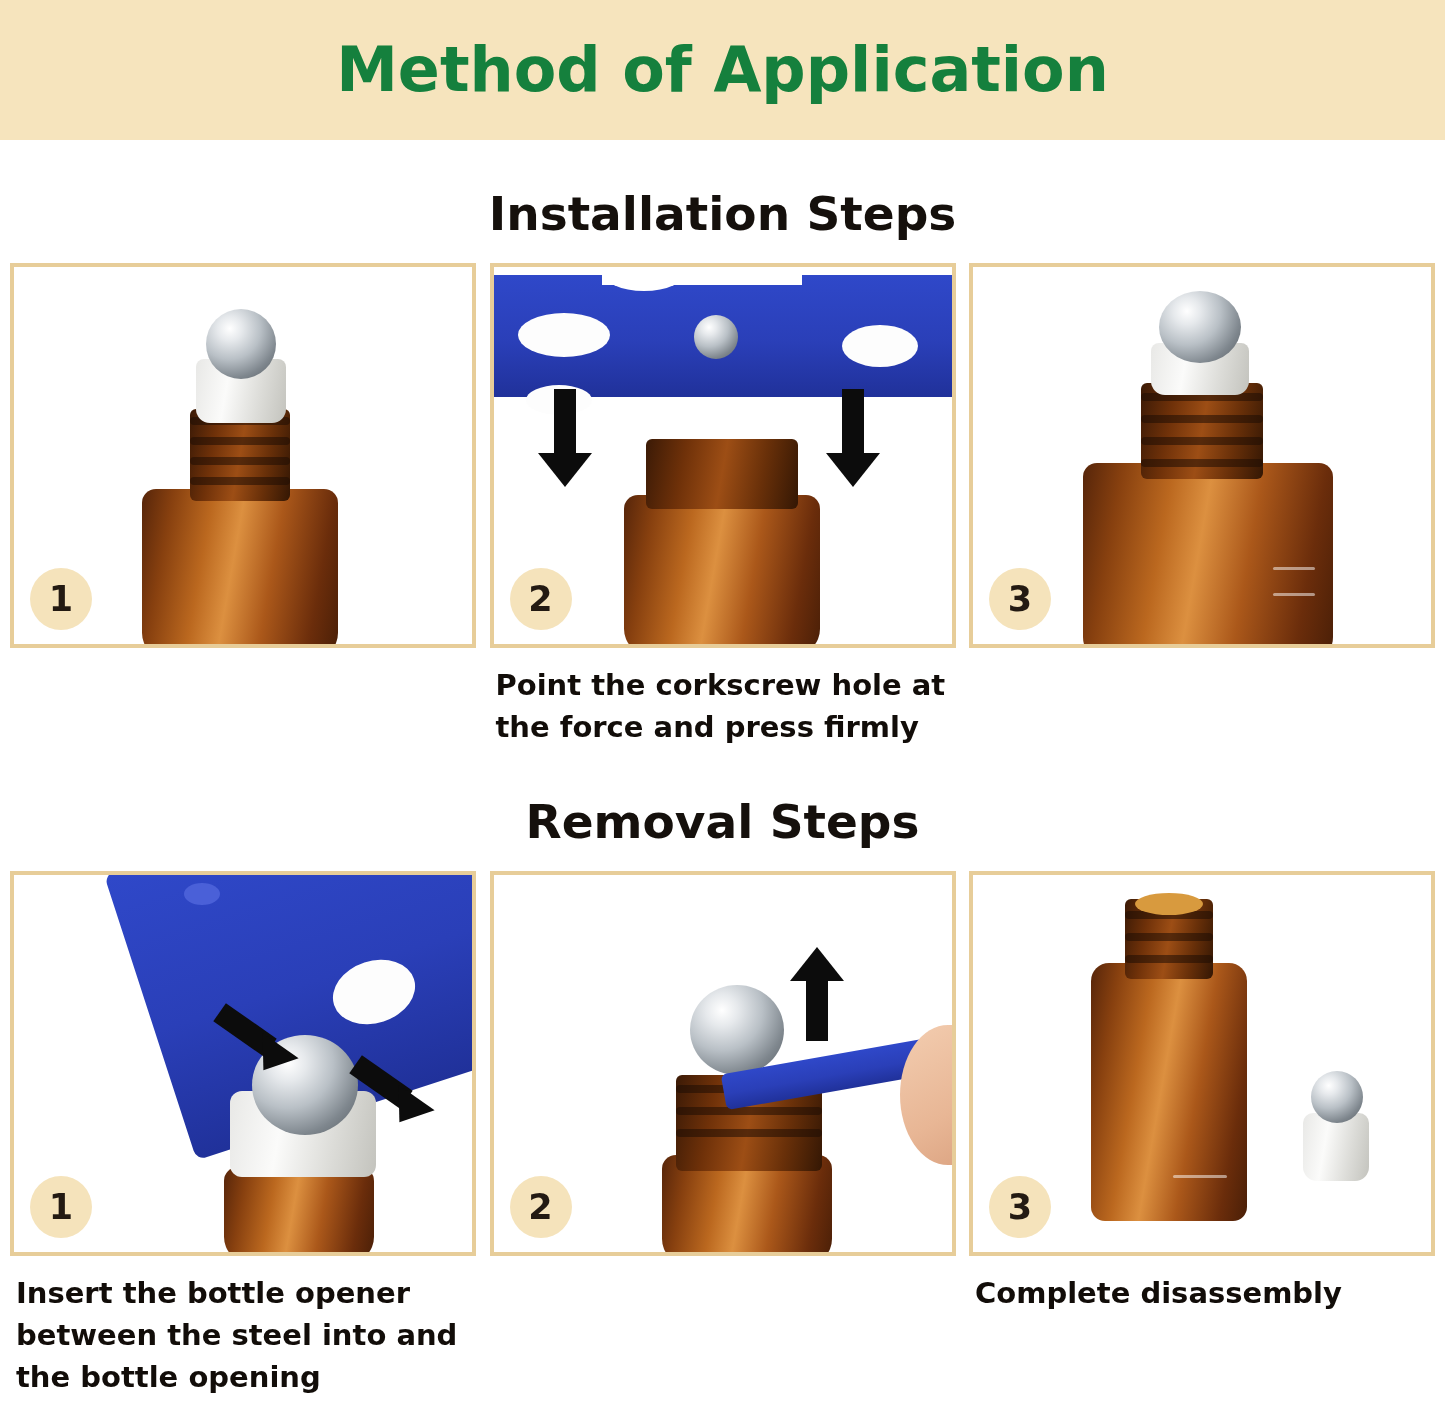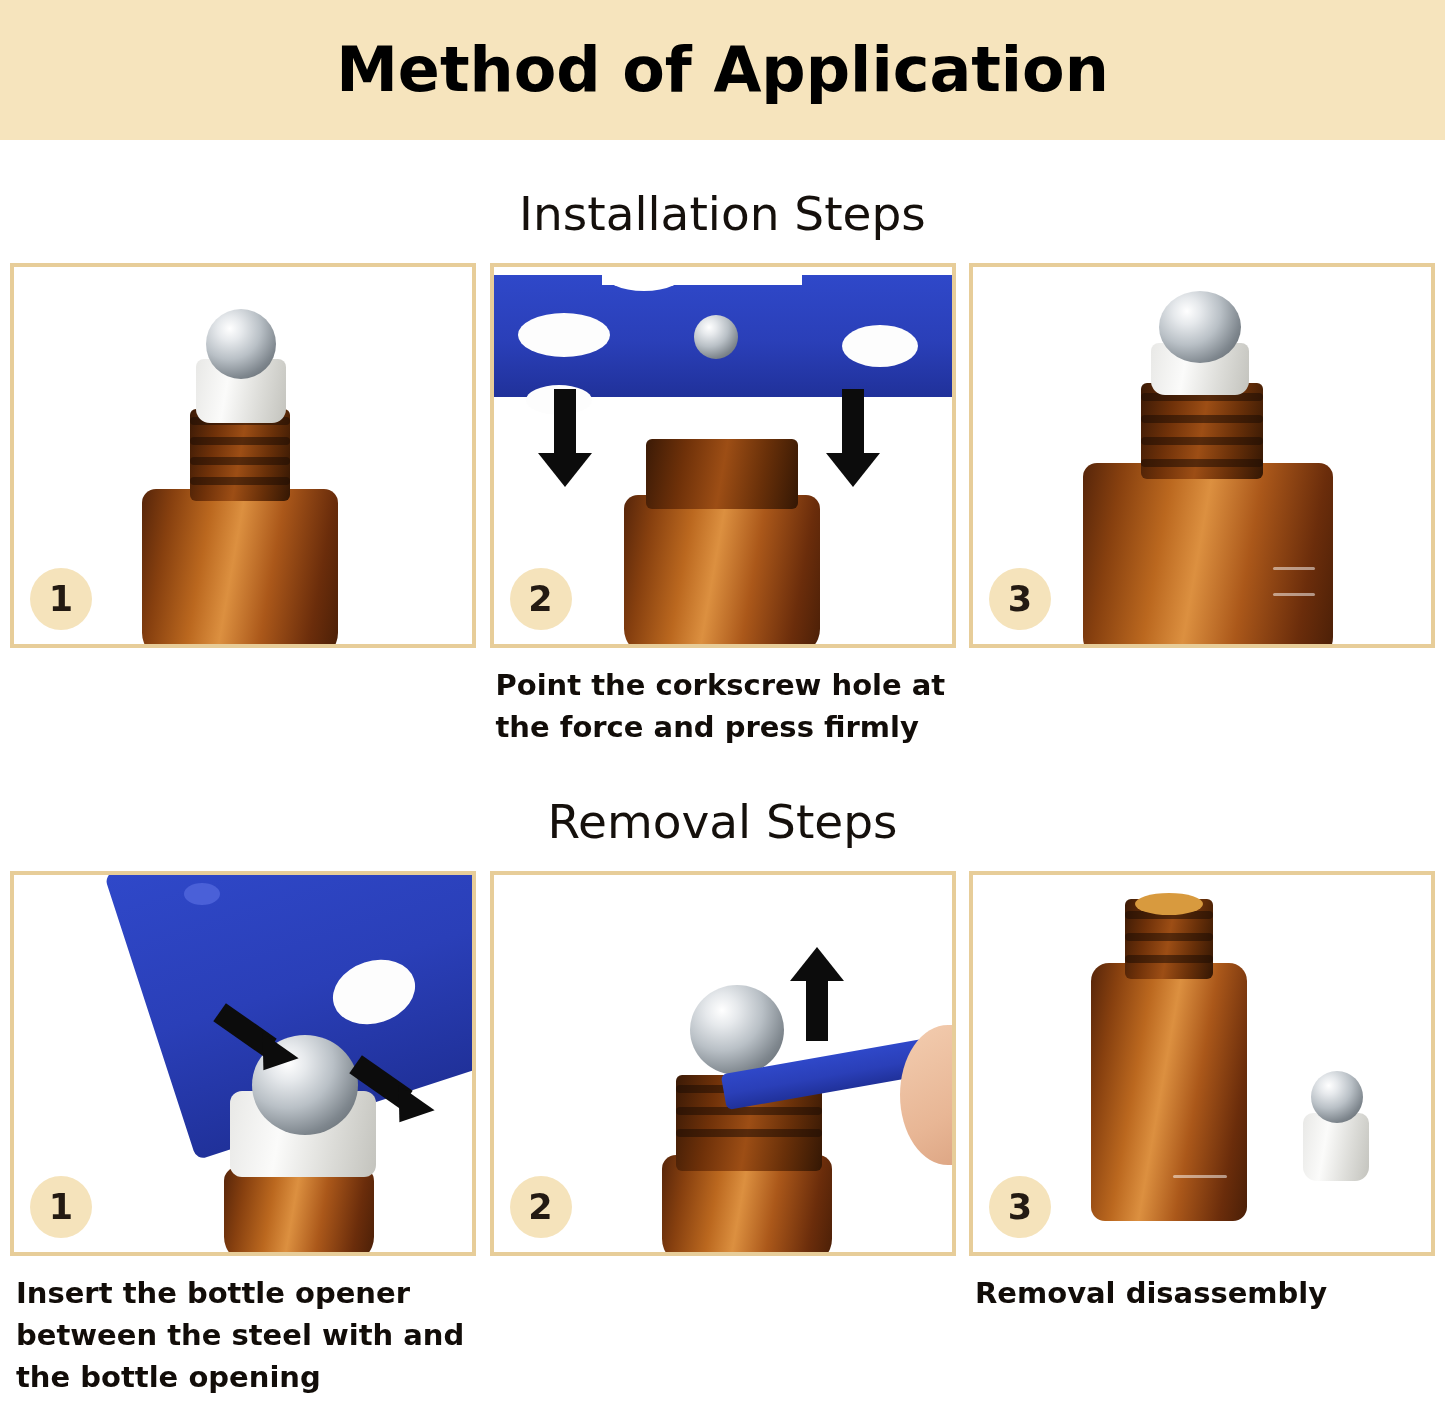--- a/index.html
+++ b/index.html
@@ -25,30 +25,30 @@
     height: 140px;
     background: #f6e4bd;
     display: flex;
     align-items: center;
     justify-content: center;
     box-sizing: border-box;
   }
   .banner-title {
     font-size: 62px;
     font-weight: bold;
-    color: #000000;
+    color: #15803d;
     letter-spacing: 0px;
     line-height: 1;
     text-align: center;
   }
   
   .section-title {
     text-align: center;
     font-size: 47px;
-    font-weight: normal;
+    font-weight: bold;
     color: #15100c;
     margin-top: 46px;
     margin-bottom: 22px;
   }
   .section-title.removal {
   }
   
   .steps-row {
     display: flex;
     justify-content: space-between;
@@ -257,21 +257,21 @@
           <div class="collar" style="left:216px; top:216px; width:146px; height:86px; border-radius:12px;"></div>
           <div class="ball" style="left:238px; top:160px; width:106px; height:100px;"></div>
 
           <div class="arrow-shaft" style="left:200px; top:144px; width:62px; height:22px; transform:rotate(35deg);"></div>
           <div class="arrow-head-diag" style="left:236px; top:168px; border-left:22px solid transparent; border-right:22px solid transparent; border-top:30px solid #0c0c0c; transform:rotate(35deg);"></div>
           <div class="arrow-shaft" style="left:336px; top:196px; width:62px; height:22px; transform:rotate(35deg);"></div>
           <div class="arrow-head-diag" style="left:372px; top:220px; border-left:22px solid transparent; border-right:22px solid transparent; border-top:30px solid #0c0c0c; transform:rotate(35deg);"></div>
         </div>
         <div class="badge">1</div>
       </div>
-      <div class="caption">Insert the bottle opener between the steel with and the bottle opening</div>
+      <div class="caption">Insert the bottle opener between the steel into and the bottle opening</div>
     </div>
 
     <div class="step">
       <div class="photo">
         <div class="scene">
           <div class="bottle bottle-lg" style="left:168px; top:280px; width:170px; height:110px;"></div>
           <div class="neck" style="left:182px; top:200px; width:146px; height:96px; border-radius:6px;"></div>
           <div class="thread" style="left:182px; top:210px; width:146px;"></div>
           <div class="thread" style="left:182px; top:232px; width:146px;"></div>
           <div class="thread" style="left:182px; top:254px; width:146px;"></div>
@@ -293,18 +293,18 @@
           <div class="thread" style="left:152px; top:36px; width:88px;"></div>
           <div class="thread" style="left:152px; top:58px; width:88px;"></div>
           <div class="thread" style="left:152px; top:80px; width:88px;"></div>
           <div class="hole" style="left:162px; top:18px; width:68px; height:22px; background:#d89a3e;"></div>
           <div class="scale-line" style="left:200px; top:300px; width:54px;"></div>
           <div class="collar" style="left:330px; top:238px; width:66px; height:68px; border-radius:10px 10px 14px 14px;"></div>
           <div class="ball" style="left:338px; top:196px; width:52px; height:52px;"></div>
         </div>
         <div class="badge">3</div>
       </div>
-      <div class="caption">Removal disassembly</div>
+      <div class="caption">Complete disassembly</div>
     </div>
 
   </div>
 
 </div>
 
 </body></html>

